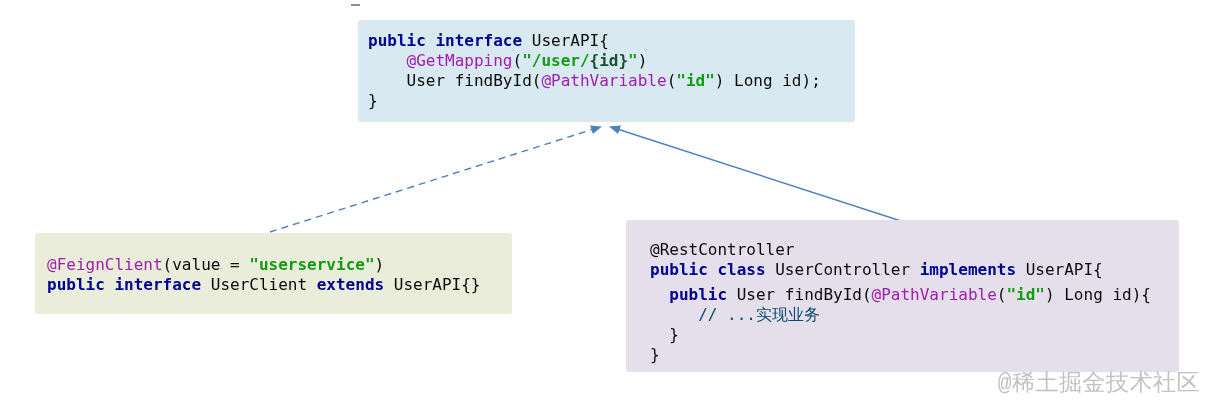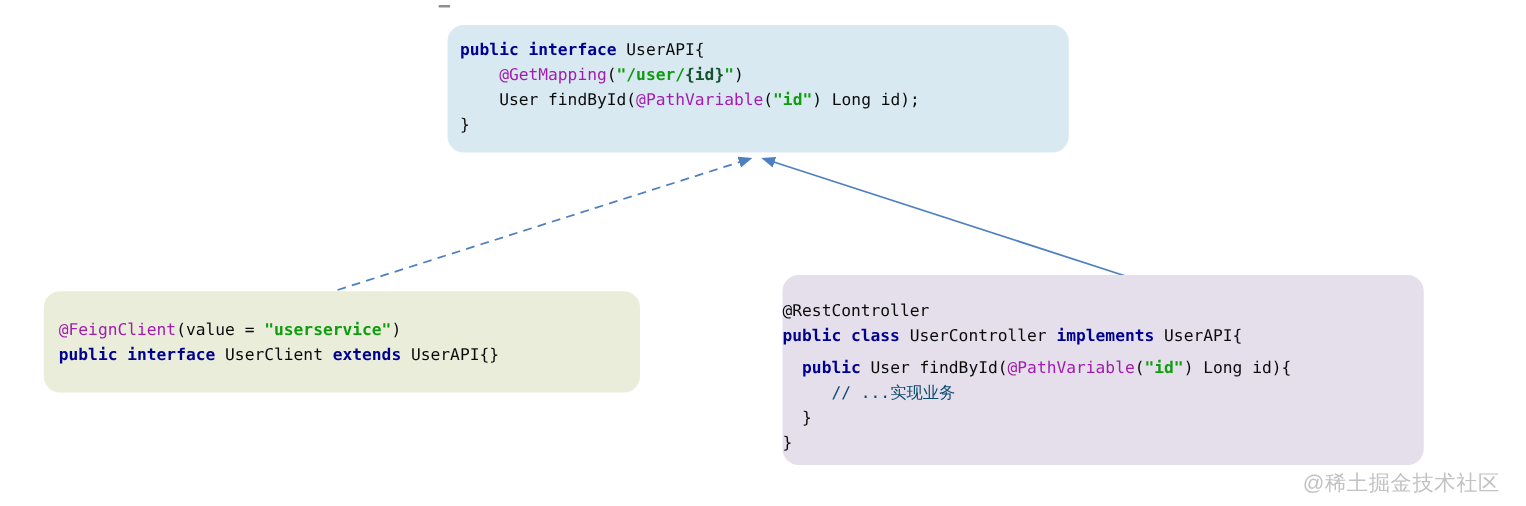--- a/index.html
+++ b/index.html
@@ -1,37 +1,37 @@
 <!DOCTYPE html>
 <html><head>
 <meta charset="utf-8">
 <style>
   html,body{margin:0;padding:0;}
   body{
     width:1221px;height:405px;position:relative;background:#ffffff;
     font-family:"DejaVu Sans Mono", monospace;overflow:hidden;
   }
   .code-box{
-    position:absolute;border-radius:13px;box-sizing:border-box;
-    font-size:13px;line-height:20px;white-space:pre;color:#0b0b0b;
+    position:absolute;border-radius:3px;box-sizing:border-box;
+    font-size:16px;line-height:20px;white-space:pre;color:#0b0b0b;
   }
   #box-api  {left:358px;top:20px; width:497px;height:102px;padding:11px 0 0 10px;}
   #box-feign{left:35px; top:233px;width:477px;height:81px; padding:22px 0 0 12px;}
-  #box-rest {left:626px;top:220px;width:513px;height:152px;padding:20px 0 0 0;}
+  #box-rest {left:626px;top:220px;width:553px;height:152px;padding:20px 0 0 24px;}
   #box-rest .code-line:nth-child(3){margin-top:5px;}
   .tk-kw{color:#000090;font-weight:bold;}
   .tk-pl{color:#0b0b0b;}
   .tk-an{color:#a21caf;}
   .tk-st{color:#0f9d0f;font-weight:bold;}
   .tk-pv{color:#14532d;font-weight:bold;}
   .tk-cm{color:#0c4a6e;}
   #arrow-layer{position:absolute;left:0;top:0;pointer-events:none;}
   .watermark{
     position:absolute;right:21px;bottom:7px;
-    font-family:Liberation Sans, sans-serif;font-size:17px;color:#c2c2c2;
+    font-family:Liberation Mono, monospace;font-size:23px;color:#c2c2c2;
     letter-spacing:0.5px;
   }
   .top-dash{position:absolute;left:351px;top:4px;width:9px;height:2px;background:#8f8f8f;}
 </style>
 </head>
 <body style="background: rgb(255, 255, 255);">
 
 <div class="top-dash"></div>
 
 <svg id="arrow-layer" width="1221" height="405" viewBox="0 0 1221 405">

